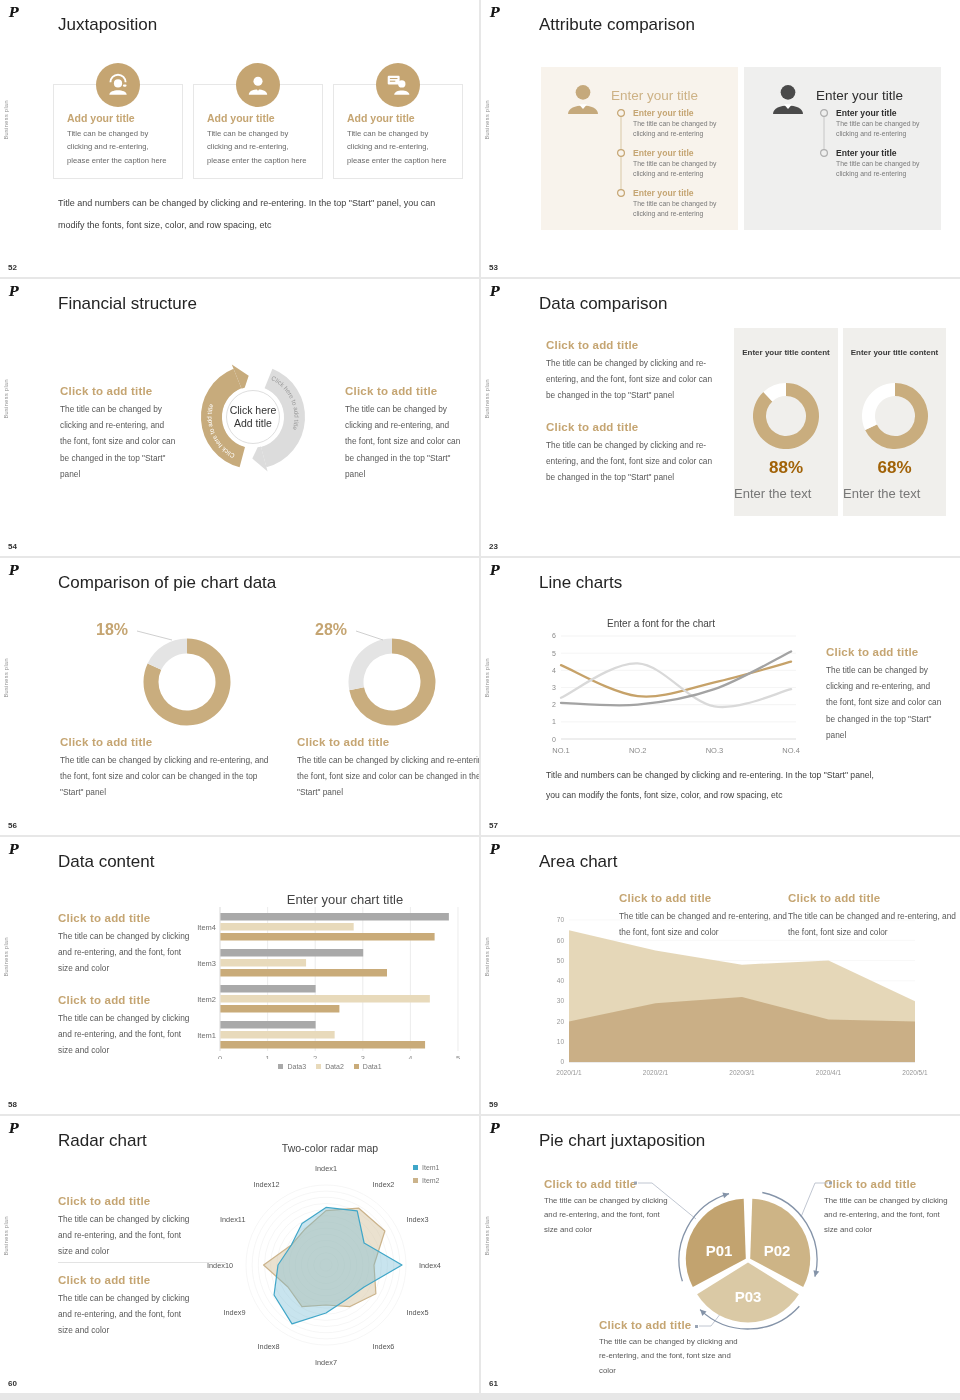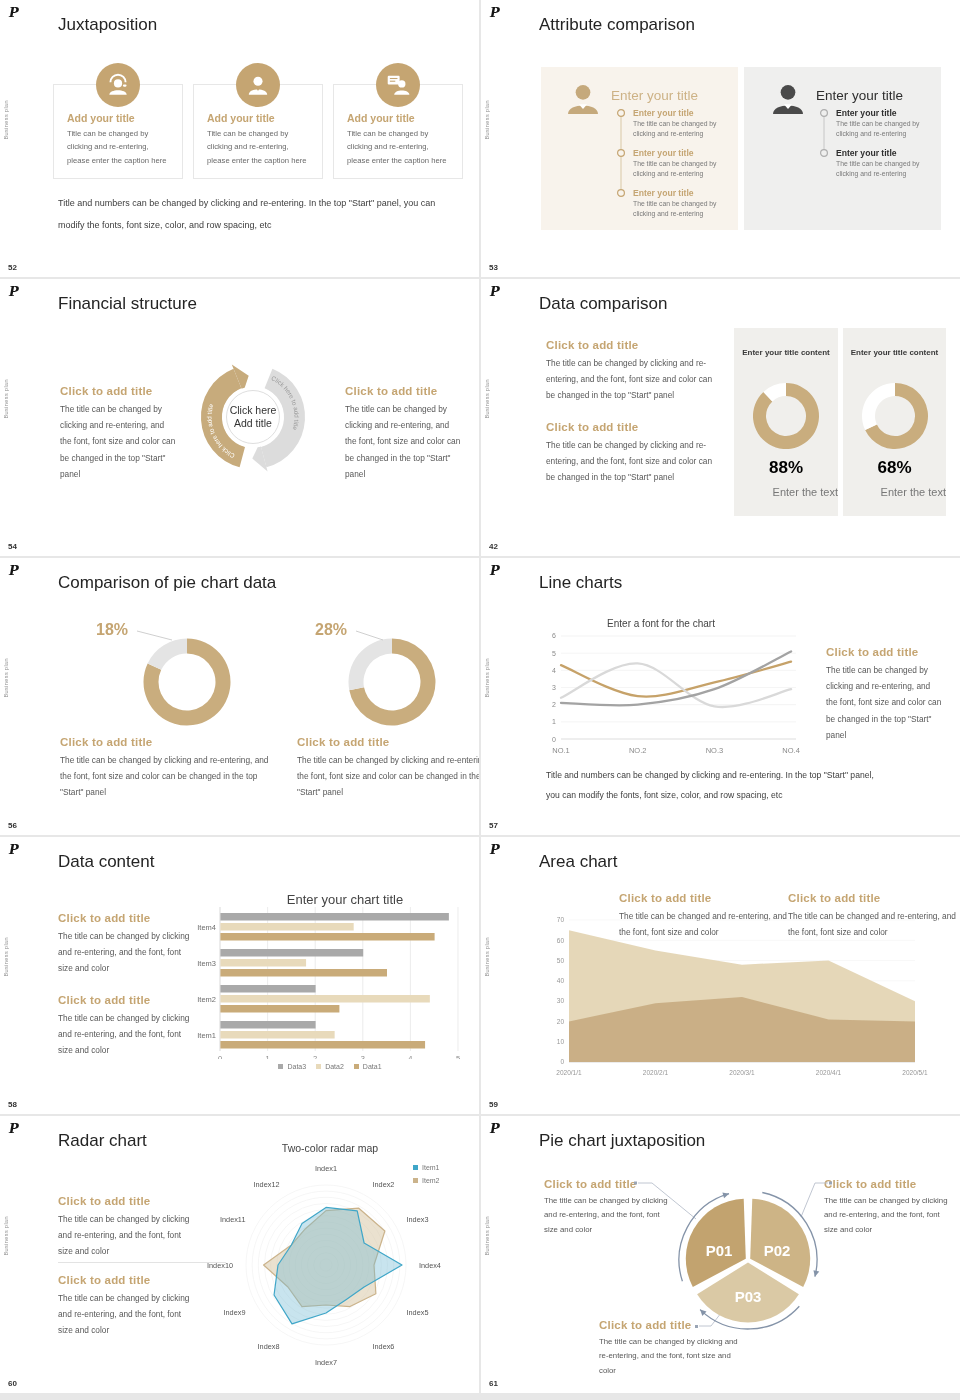--- a/index.html
+++ b/index.html
@@ -18,22 +18,22 @@
   .c52t{position:absolute;left:13px;top:27px;font-size:10.5px;font-weight:bold;color:var(--accent)}
   .c52c{position:absolute;left:13px;top:42px;width:102px;font-size:7.7px;color:#6a6a6a;line-height:1.75}
   .panel{top:67px;width:197px;height:163px}
   .p-cream{background:#f8f3ec}
   .p-gray{background:#efefee}
   .ph{position:absolute;top:21px;font-size:13.5px}
   .item-t{font-size:8.6px;font-weight:bold}
   .item-c{font-size:6.8px;color:#7a7a7a;line-height:1.5;margin-top:1px}
   .card55{top:49px;height:188px;background:#f0efec}
   .c55h{position:absolute;top:20px;left:0;width:100%;text-align:center;font-size:8px;font-weight:bold;color:#3a3a3a}
-  .c55p{position:absolute;top:130px;left:0;width:100%;text-align:center;font-size:17px;font-weight:bold;color:#000000}
-  .c55l{position:absolute;top:158px;left:0;width:100%;text-align:right;font-size:11px;color:#777}
+  .c55p{position:absolute;top:130px;left:0;width:100%;text-align:center;font-size:17px;font-weight:bold;color:#a16207}
+  .c55l{position:absolute;top:158px;left:0;width:100%;text-align:left;font-size:13px;color:#777}
   .pct{font-size:16px;font-weight:bold;color:var(--accent)}
   .chtitle{font-size:10px;color:#444;text-align:center}
   .note{font-size:9px;color:#3d3d3d;line-height:2.45}
   .leg{display:flex;align-items:center;gap:4px;font-size:7px;color:#777}
   .sq{display:inline-block;width:5px;height:5px}
   .divider{height:1px;background:#e3e3e3}
   svg text{font-family:"Liberation Sans",sans-serif}
 </style>
 </head>
 <body>
@@ -190,21 +190,21 @@
     </div>
     <div class="ab card55" style="left:362px;width:103px">
       <div class="c55h">Enter your title content</div>
       <svg id="svg-d68" style="position:absolute;left:16px;top:52px" width="72" height="72">
           <path d="M36,3A33 33 0 1 1 6.140707268621362,50.05071662164741L17.903458950679614,44.51558583130146A20 20 0 1 0 36,16Z" fill="#c9ad7e"></path>
           <path d="M6.140707268621362,50.05071662164741A33 33 0 0 1 35.99424041349768,3.0000005026187395L35.99650934151374,16.00000030461742A20 20 0 0 0 17.903458950679614,44.51558583130146Z" fill="#ffffff"></path>
         </svg>
       <div class="c55p">68%</div>
       <div class="c55l">Enter the text</div>
     </div>
-    <div class="ab num">42</div>
+    <div class="ab num">23</div>
   </div>
 
   <div class="slide">
     <div class="ab logo">P</div>
     <div class="ab side">Business plan</div>
     <div class="ab stitle">Comparison of pie chart data</div>
 
     <div class="ab pct" style="left:96px;top:63px">18%</div>
     <svg id="svg-p18" class="ab" style="left:142px;top:79px" width="90" height="90">
         <path d="M45,1.5A43.5 43.5 0 1 1 5.6400232177281495,26.478600816919343L19.21242900471844,32.86529019039543A28.5 28.5 0 1 0 45,16.5Z" fill="#c9ad7e"></path>

